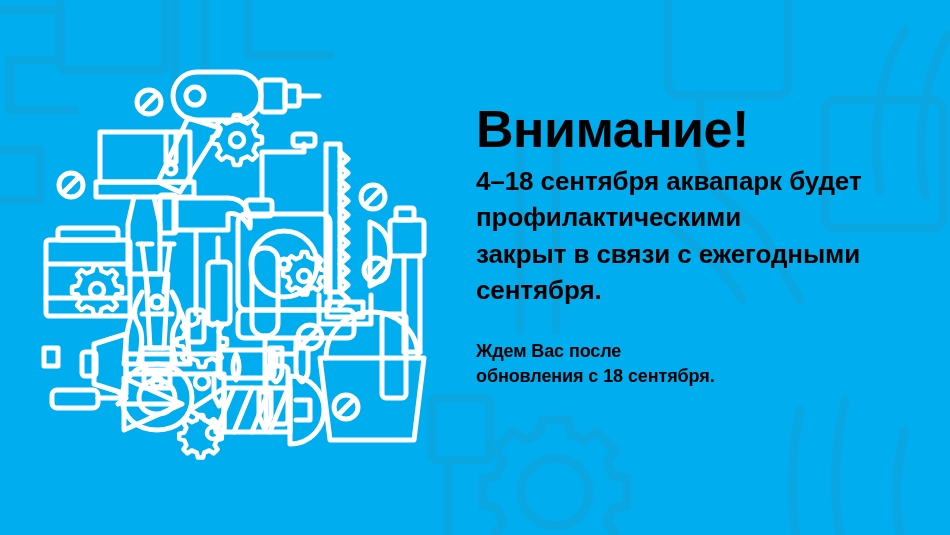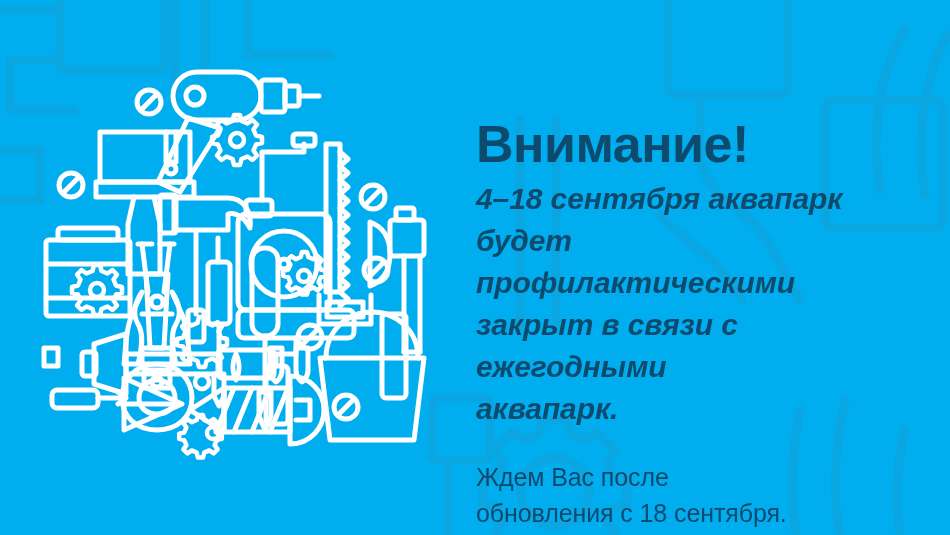--- a/index.html
+++ b/index.html
@@ -43,44 +43,43 @@
   #tools svg {
     display: block;
     width: 400px;
     height: 410px;
   }
 
   
   #textblock {
     position: absolute;
     left: 476px;
-    top: 118px;
+    top: 103px;
     width: 450px;
     z-index: 2;
-    color: #0c4a6e;
+    color: #000000;
   }
   .headline {
     font-size: 52px;
     font-weight: 700;
     line-height: 1.0;
     letter-spacing: -0.5px;
     margin: 0 0 8px 0;
     white-space: nowrap;
   }
   .bodybold {
-    font-size: 30px;
+    font-size: 26px;
     font-weight: 700;
     line-height: 1.40;
     margin: 0;
     letter-spacing: -0.1px;
-    font-style: italic;
   }
   .bodylight {
-    font-size: 25px;
-    font-weight: 400;
+    font-size: 18px;
+    font-weight: 700;
     line-height: 1.42;
     margin: 30px 0 0 0;
     letter-spacing: -0.1px;
   }
   .bodybold span,
   .bodylight span { display: block; }
 </style>
 </head>
 <body>
 
@@ -360,21 +359,21 @@
   </div>
 
   <div id="textblock">
 
     <h1 class="headline">Внимание!</h1>
 
     <p class="bodybold">
       <span>4–18 сентября аквапарк будет</span>
       <span>профилактическими</span>
       <span>закрыт в связи с ежегодными</span>
-      <span>аквапарк.</span>
+      <span>сентября.</span>
     </p>
 
     <p class="bodylight">
       <span>Ждем Вас после</span>
       <span>обновления с 18 сентября.</span>
     </p>
 
   </div>
 </div>
 

